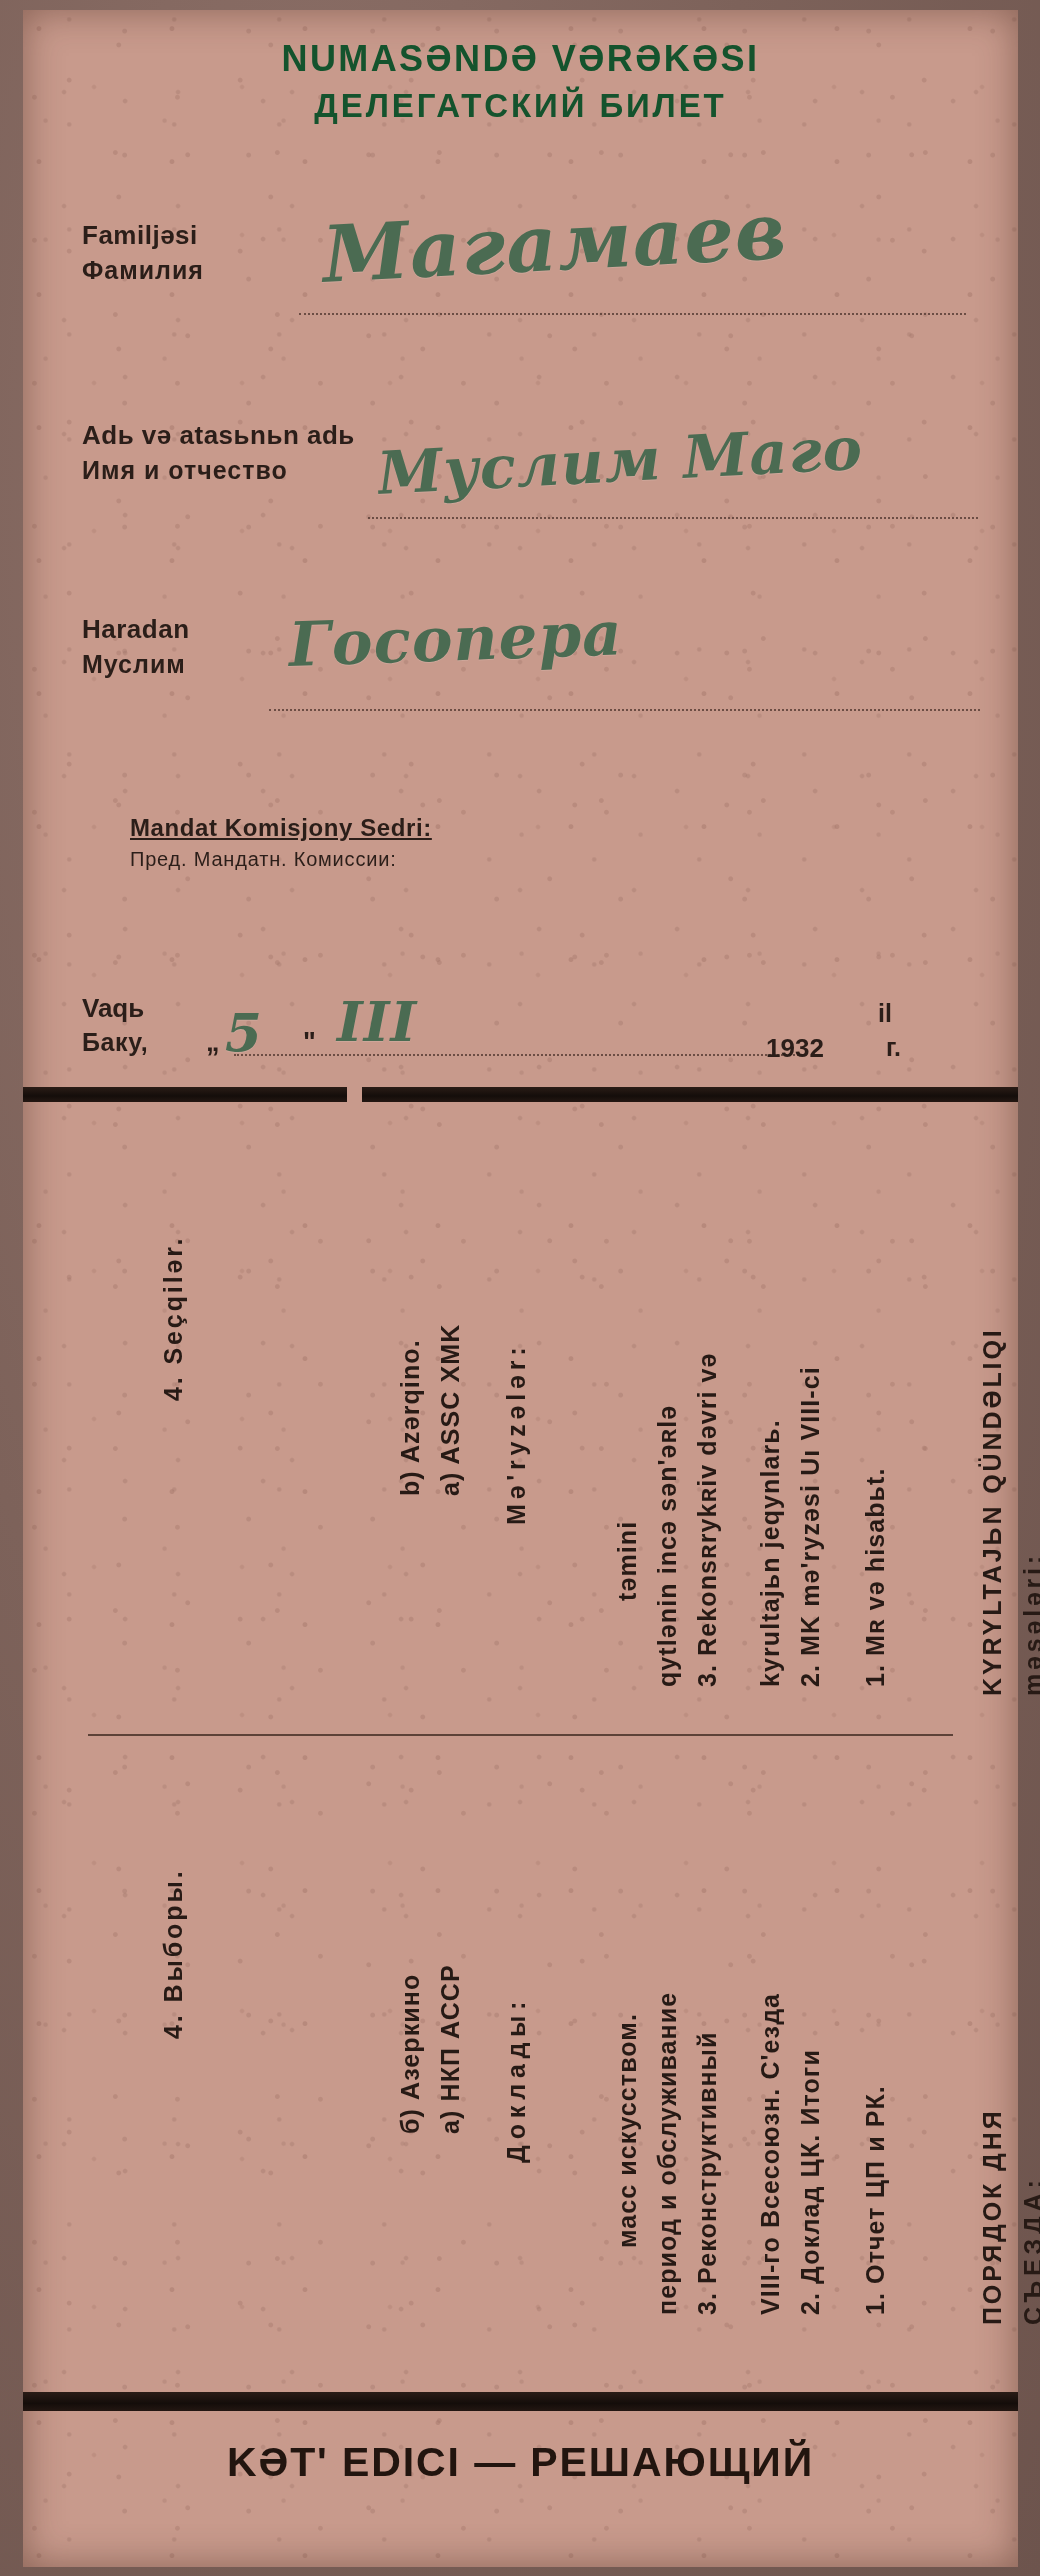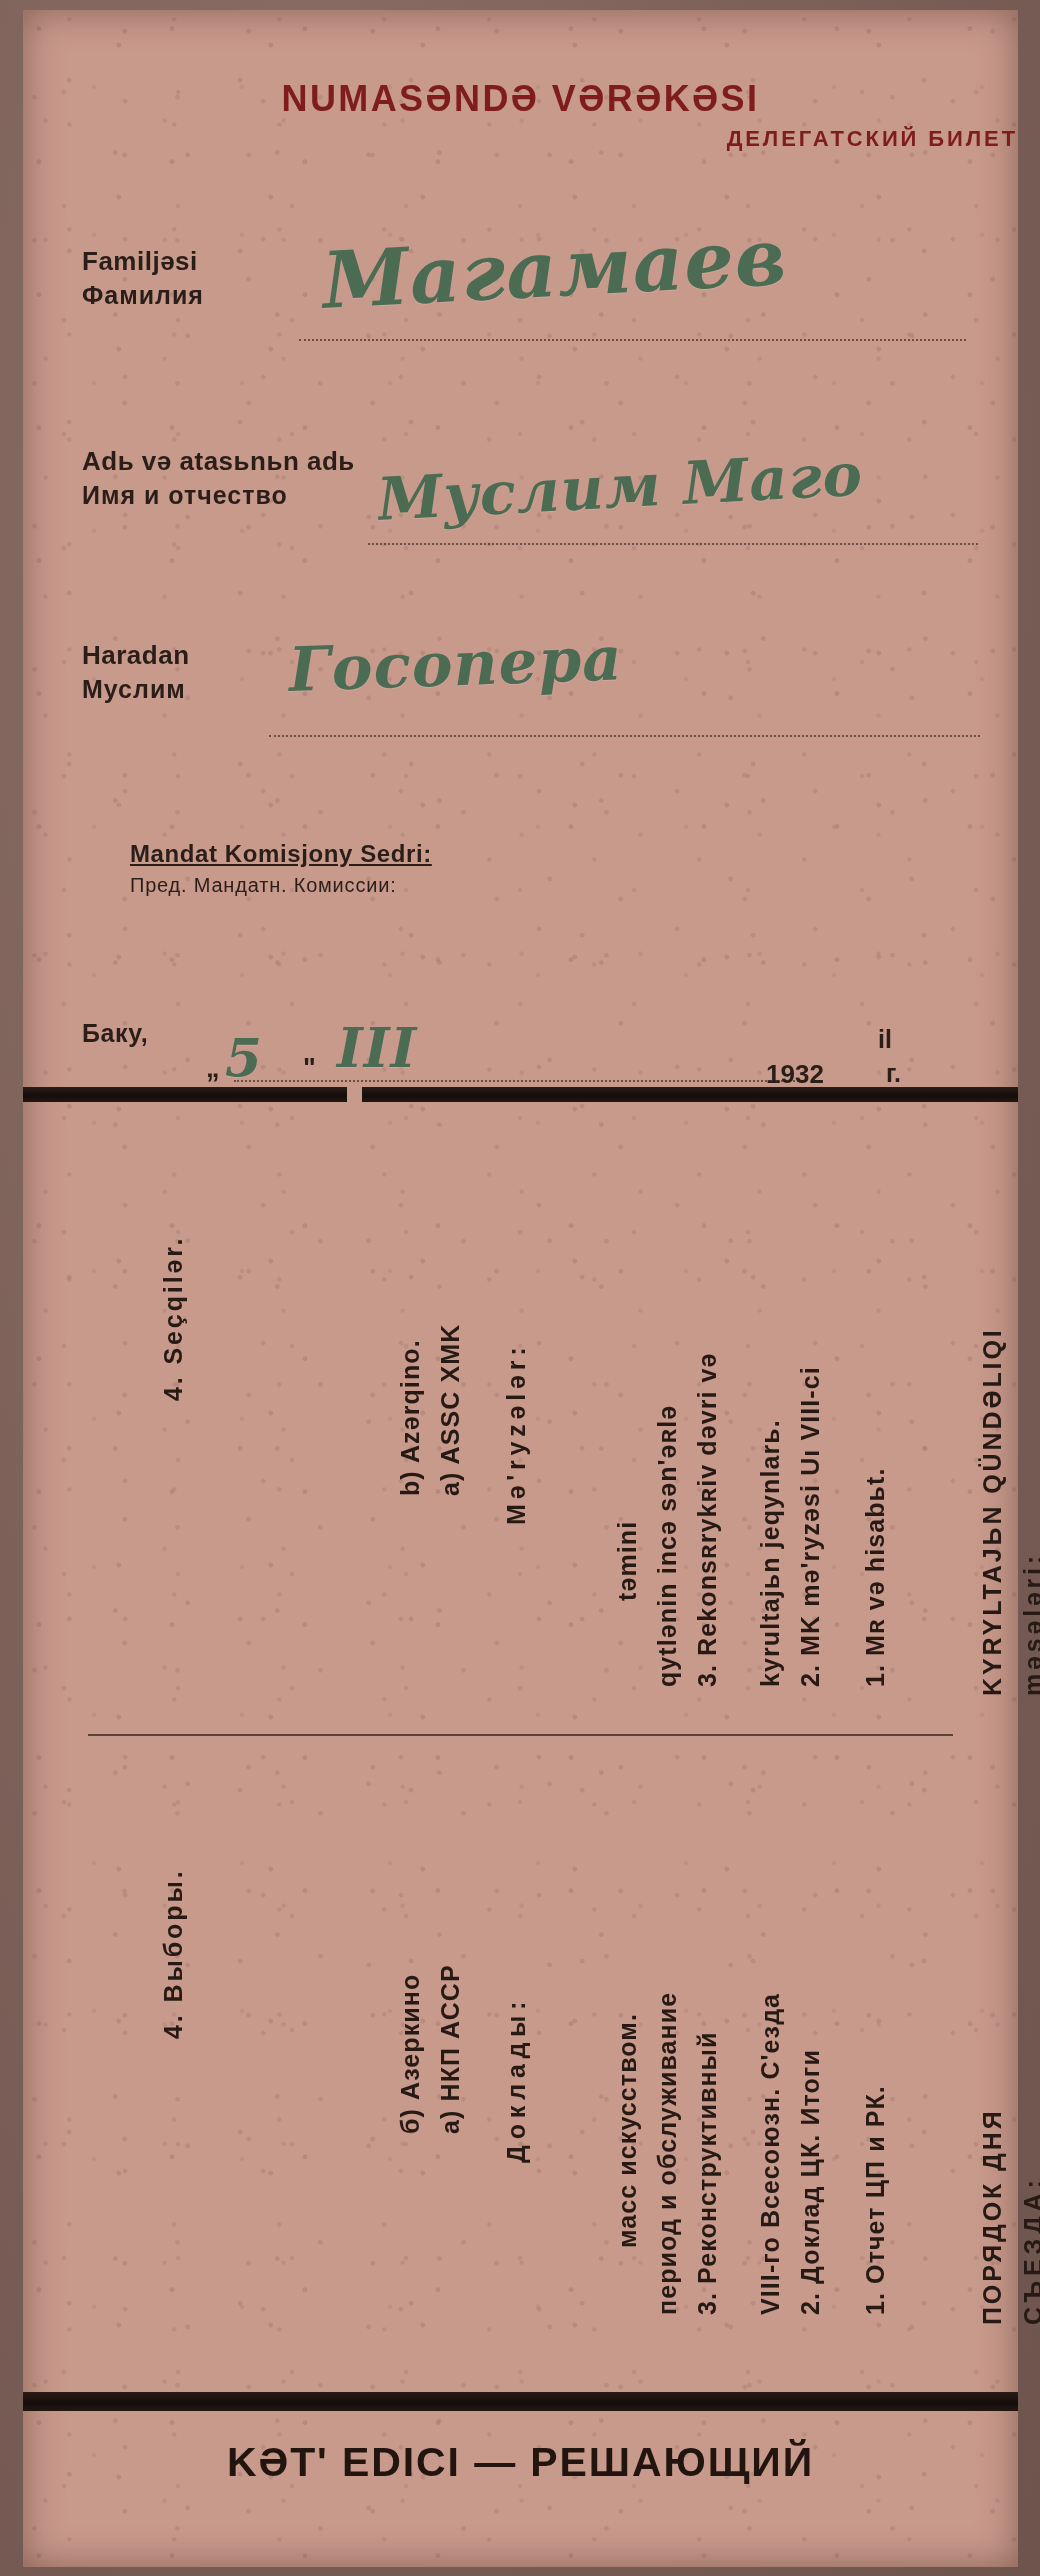--- a/index.html
+++ b/index.html
@@ -68,38 +68,37 @@
   .face-top {
     position: absolute;
     left: 0; top: 0;
     width: 995px;
     height: 1113px;
     padding: 0;
   }
 
   .title-block {
     text-align: center;
-    padding-top: 68px;
-    color: #7f1d1d;
+    padding-top: 28px;
+    color: #14532d;
   }
   .title-az {
     font-family: "Liberation Sans", sans-serif;
     font-size: 36px;
     font-weight: 700;
     letter-spacing: 2.4px;
     line-height: 1.15;
   }
   .title-ru {
     font-family: "Liberation Sans", sans-serif;
-    font-size: 22px;
+    font-size: 33px;
     font-weight: 700;
     letter-spacing: 2.9px;
     line-height: 1.3;
     margin-top: 5.7px;
-    text-align: right;
   }
 
   
   .field {
     position: relative;
     margin: 0 0 0 59px;
     color: #2b1e19;
   }
   .field-labels {
     display: inline-block;
@@ -262,20 +261,21 @@
         <div class="dots" style="left:187px; bottom:15.2px; width:711px;"></div>
         <div class="hand" style="left:208px; top:-3.8px; font-size:61px; transform:rotate(-2deg);">Госопера</div>
       </div>
 
       <div class="committee" style="margin-top:88px;">
         <div class="c1">Mandat Komisjony Sedri:</div>
         <div class="c2">Пред. Мандатн. Комиссии:</div>
       </div>
 
       <div class="dateline" style="margin-top:122px;">
+        <div class="d-az">Vaqь</div>
         <div class="d-ru">Баку,</div>
 
         <span style="position:absolute; left:124px; top:34px; font-size:27px; font-weight:700;">„</span>
         <span class="hand" style="left:143px; top:7.6px; font-size:53px;">5</span>
         <span style="position:absolute; left:221px; top:34px; font-size:27px; font-weight:700;">"</span>
         <span class="hand" style="left:255px; top:-3.8px; font-size:55px;">III</span>
 
         <div class="dots" style="left:152px; top:59px; width:572px; bottom:auto;"></div>
 
         <span style="position:absolute; left:684px; top:40px; font-size:26px; font-weight:700;">1932</span>

